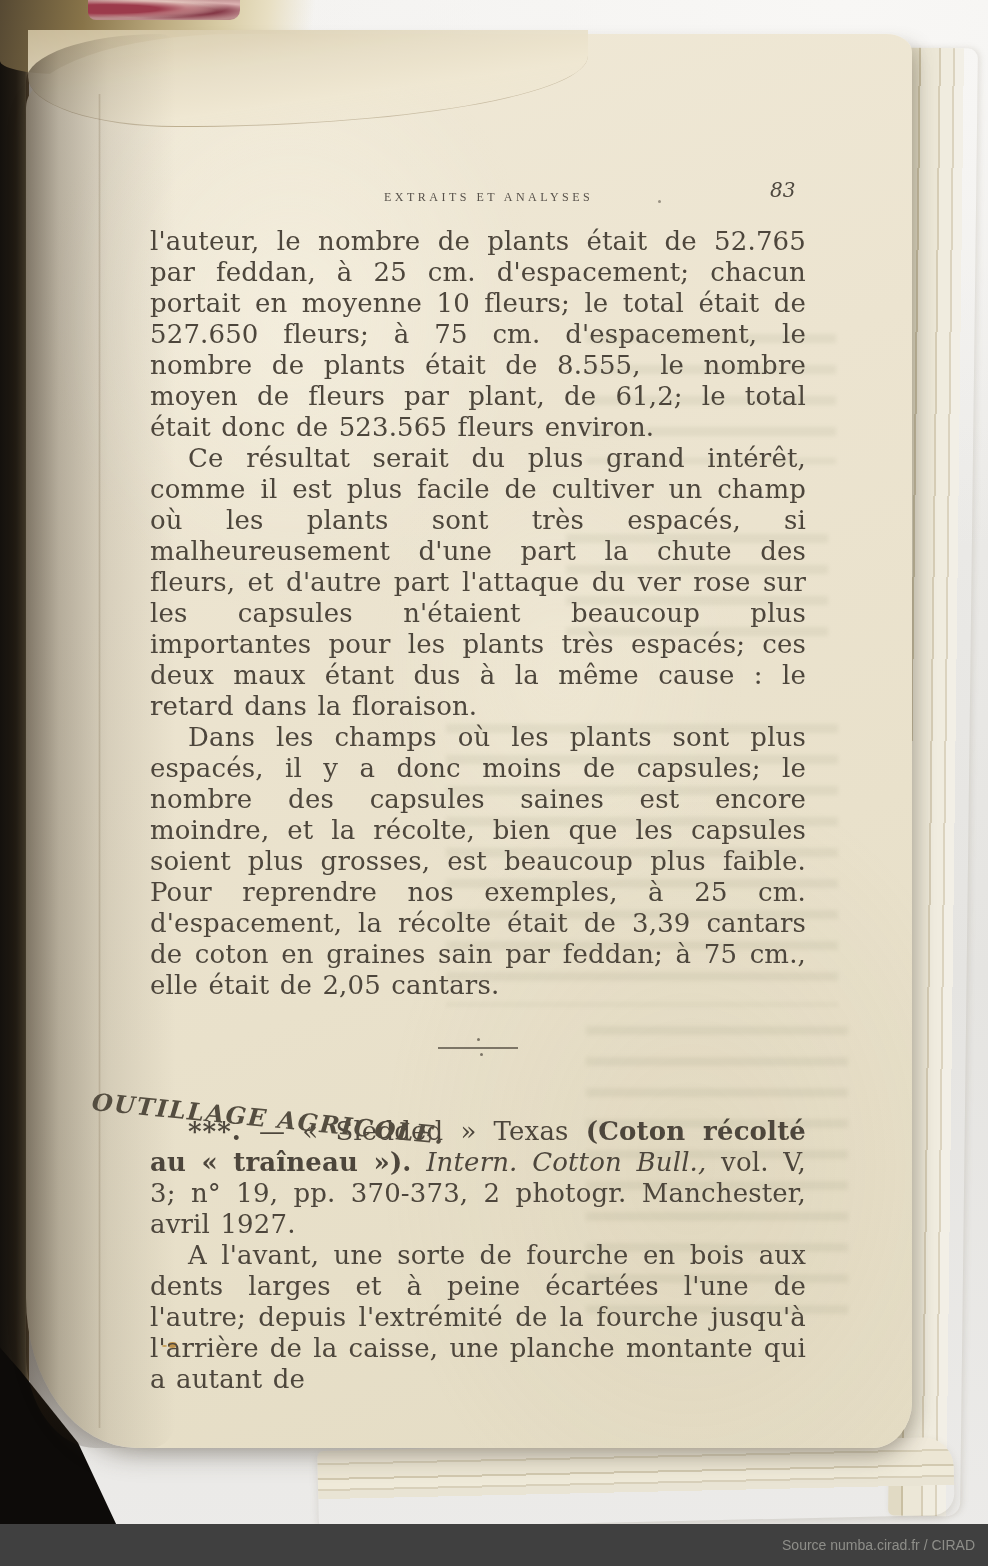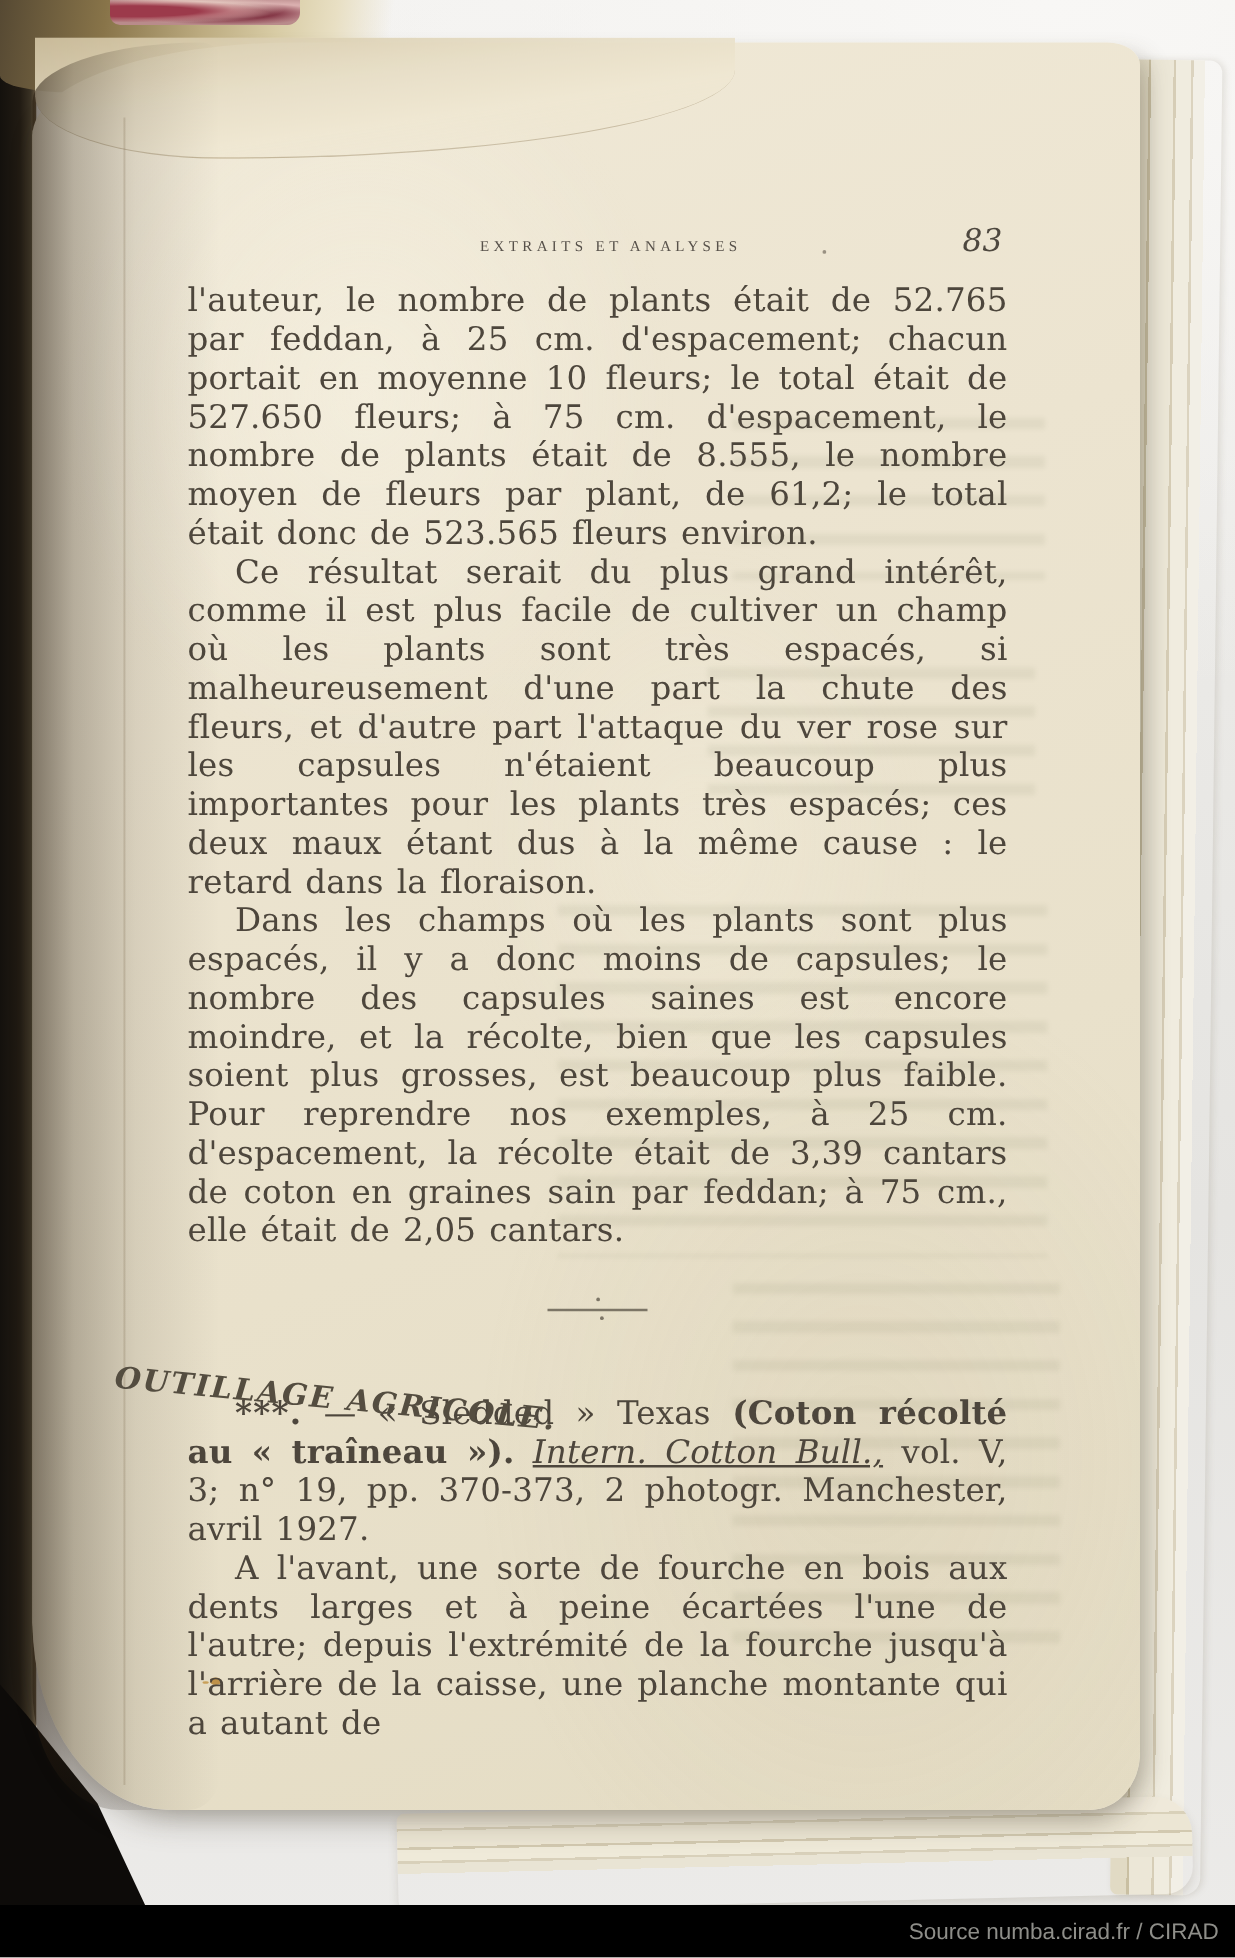--- a/index.html
+++ b/index.html
@@ -65,58 +65,58 @@
   .top-fold{position:absolute;left:2px;top:-4px;width:560px;height:96px;
     border-radius:0 0 100% 36% / 0 0 100% 70%;
     border-bottom:1px solid rgba(135,115,80,.4);
     background:linear-gradient(172deg,#d3c5a4 0%,#e7dec6 38%,#efe7d2 62%,rgba(239,231,210,0) 96%);opacity:.9;}
 
   
   .running-title{position:absolute;left:358px;top:156px;font-size:12px;letter-spacing:3.5px;
     color:#57514a;font-family:"Liberation Serif","DejaVu Serif",serif;}
   .header-dot{position:absolute;left:632px;top:166px;width:3px;height:3px;border-radius:50%;
     background:#6b6458;opacity:.65;}
-  .page-number{position:absolute;left:744px;top:144px;font-size:25px;font-style:italic;color:#4e483f;}
+  .page-number{position:absolute;left:744px;top:144px;font-size:20px;font-style:italic;color:#4e483f;}
 
   
   .text-col{position:absolute;left:124px;top:192px;width:656px;color:#4d463c;}
   .text-col p{margin:0;font-size:26px;line-height:31px;text-align:justify;
     text-indent:38px;word-spacing:2px;letter-spacing:.15px;}
   .text-col p.continuation{text-indent:0;}
 
   .divider{width:80px;margin:46px auto 0;position:relative;height:2px;background:#6a6356;opacity:.85;}
   .divider::before,.divider::after{content:"";position:absolute;width:3px;height:3px;border-radius:50%;background:#6a6356;}
   .divider::before{left:49%;top:-9px;}
   .divider::after{left:53%;top:6px;}
 
   .section-heading{margin:38px 0 0 -58px;font-size:24px;font-style:italic;font-weight:600;
     letter-spacing:1.6px;color:#544d40;transform:rotate(5.5deg);transform-origin:left center;
     width:fit-content;}
 
   .citation{margin-top:48px;}
   .citation .b{font-weight:bold;}
-  .citation .i{font-style:italic;text-decoration:underline;}
+  .citation .i{font-style:italic;}
   .cite-marker{font-weight:bold;letter-spacing:1px;}
   .art-first{margin-top:10px;}
 
   
   .bleed{position:absolute;opacity:.16;filter:blur(2px);pointer-events:none;
     background:repeating-linear-gradient(180deg,rgba(110,115,82,.55) 0 9px,rgba(0,0,0,0) 9px 31px);}
   .b1{left:560px;top:300px;width:250px;height:130px;}
   .b2{left:540px;top:500px;width:262px;height:112px;}
   .b3{left:420px;top:690px;width:392px;height:282px;}
   .b4{left:560px;top:992px;width:262px;height:300px;}
 
   .stain{position:absolute;left:142px;top:1308px;width:9px;height:6px;border-radius:50%;
     background:#bb8a3c;opacity:.9;box-shadow:-8px 1px 0 -2px #c69a4e;}
 
   
-  .source-bar{position:absolute;left:0;bottom:0;width:100%;height:42px;background:#000000;
+  .source-bar{position:absolute;left:0;bottom:0;width:100%;height:42px;background:#404040;
     display:flex;align-items:center;justify-content:flex-end;box-sizing:border-box;padding-right:13px;
-    font-family:"Liberation Sans","DejaVu Sans",sans-serif;font-size:18px;color:#8e8e89;}
+    font-family:"Liberation Sans","DejaVu Sans",sans-serif;font-size:14px;color:#8e8e89;}
 </style>
 </head>
 <body>
 
 <div class="scene">
   <div class="backdrop"></div>
 
   <div class="stack-right"></div>
   <div class="stack-bottom"></div>
   <div class="binding"></div>

